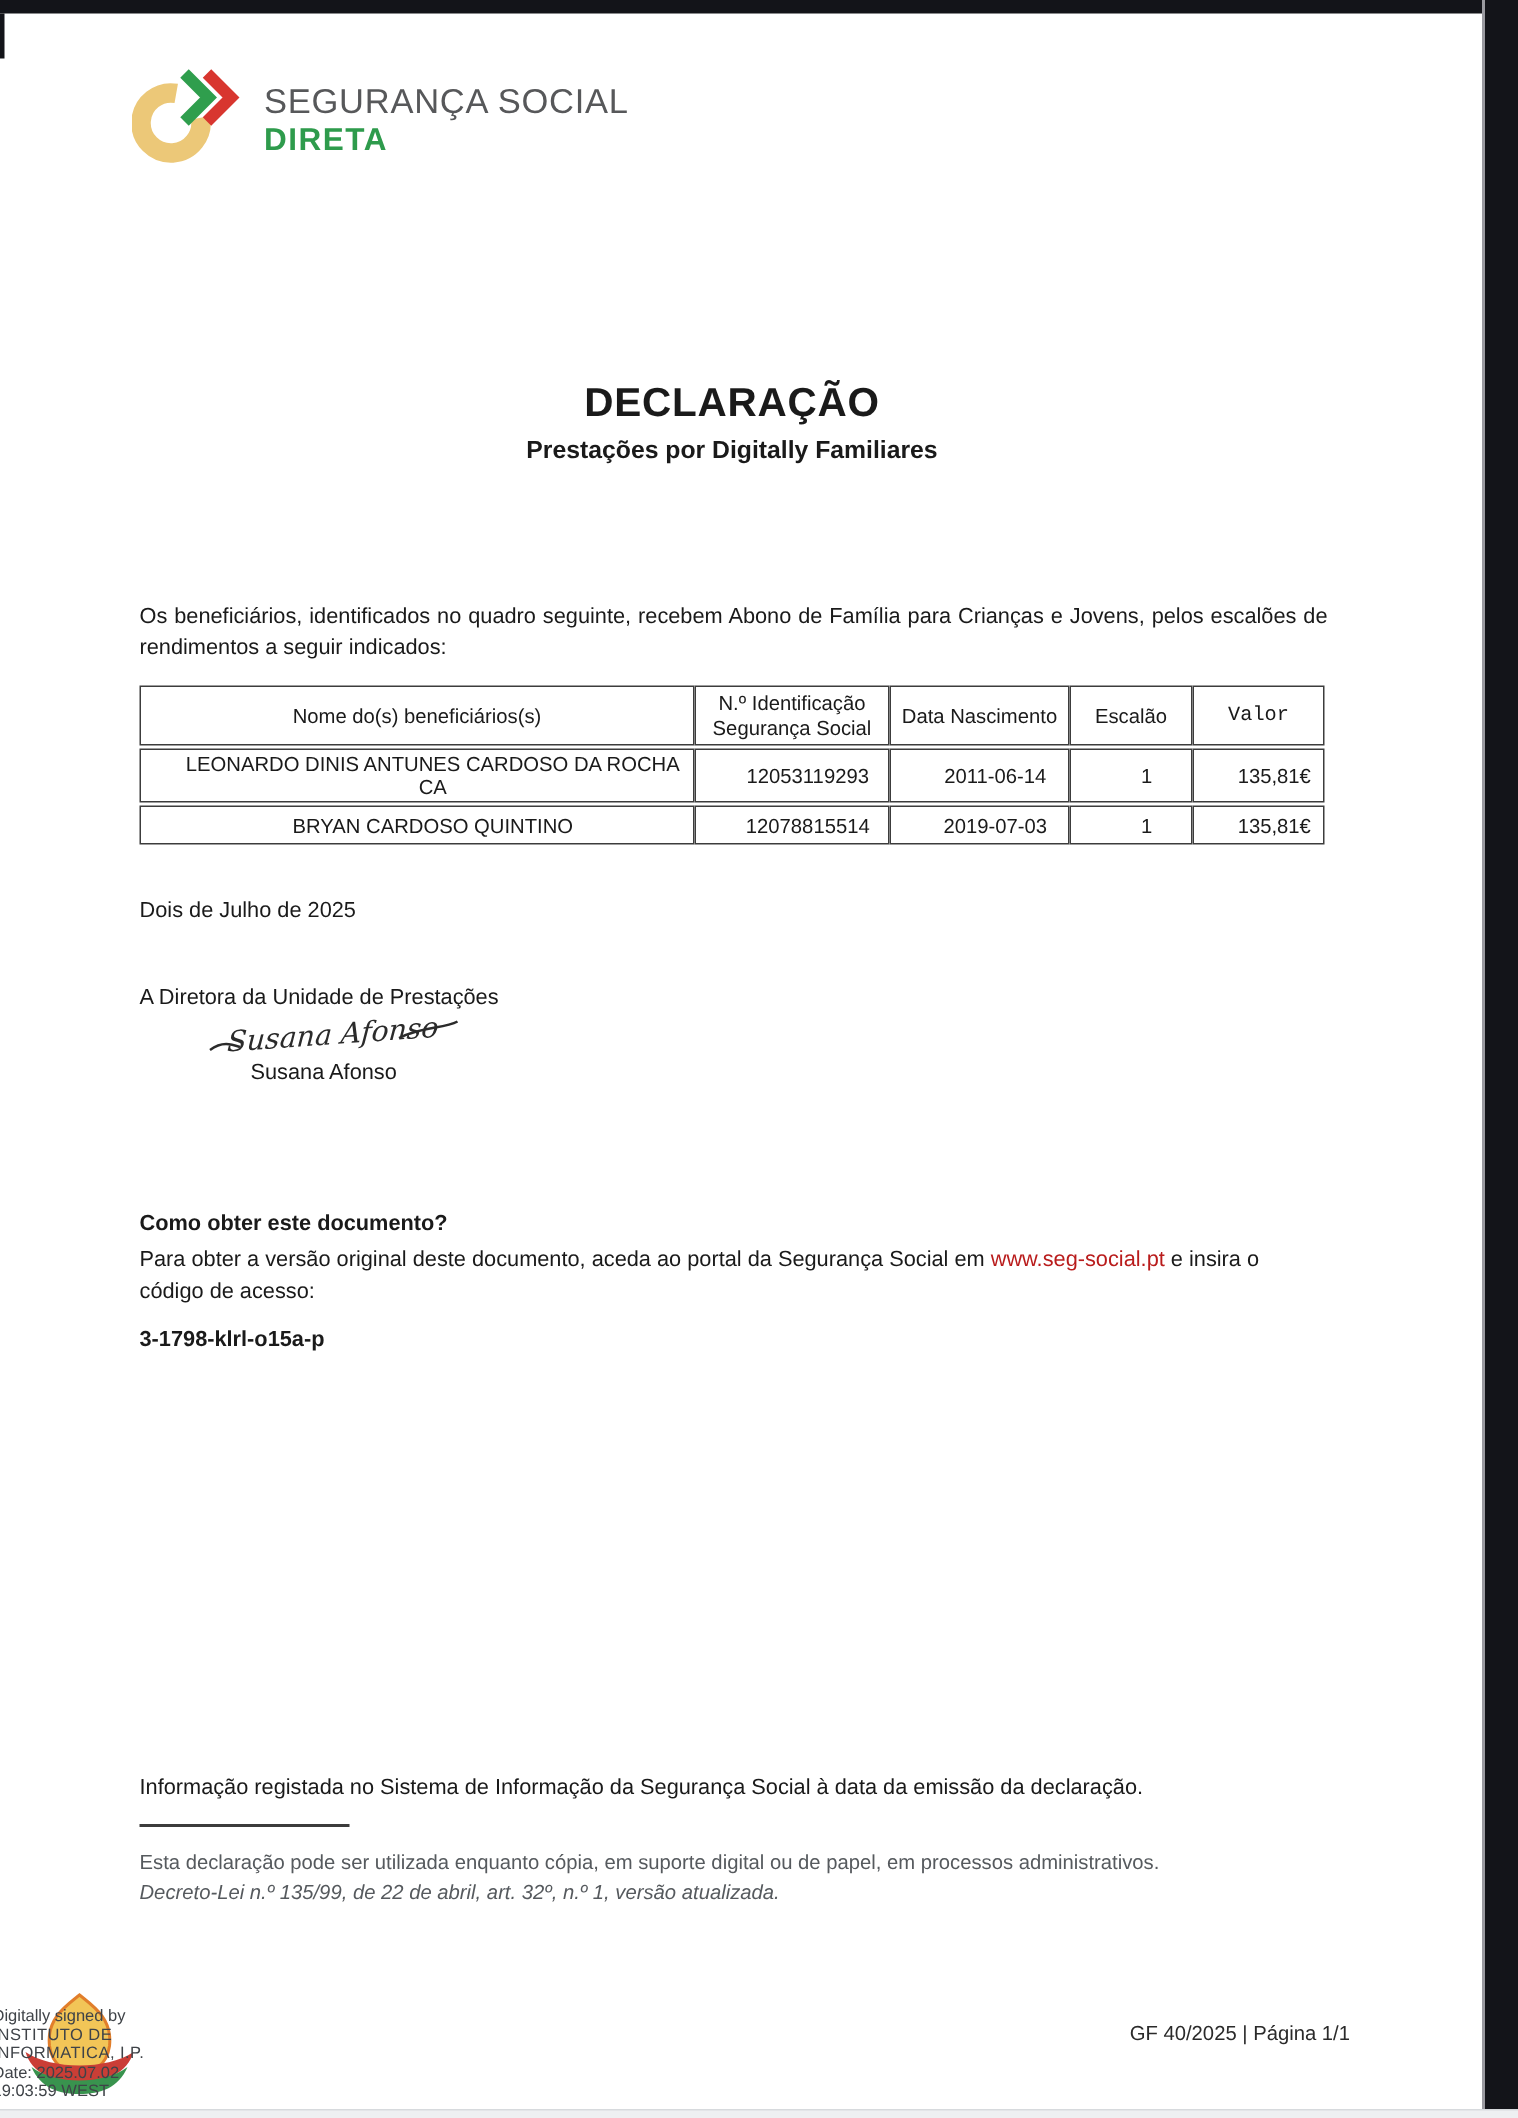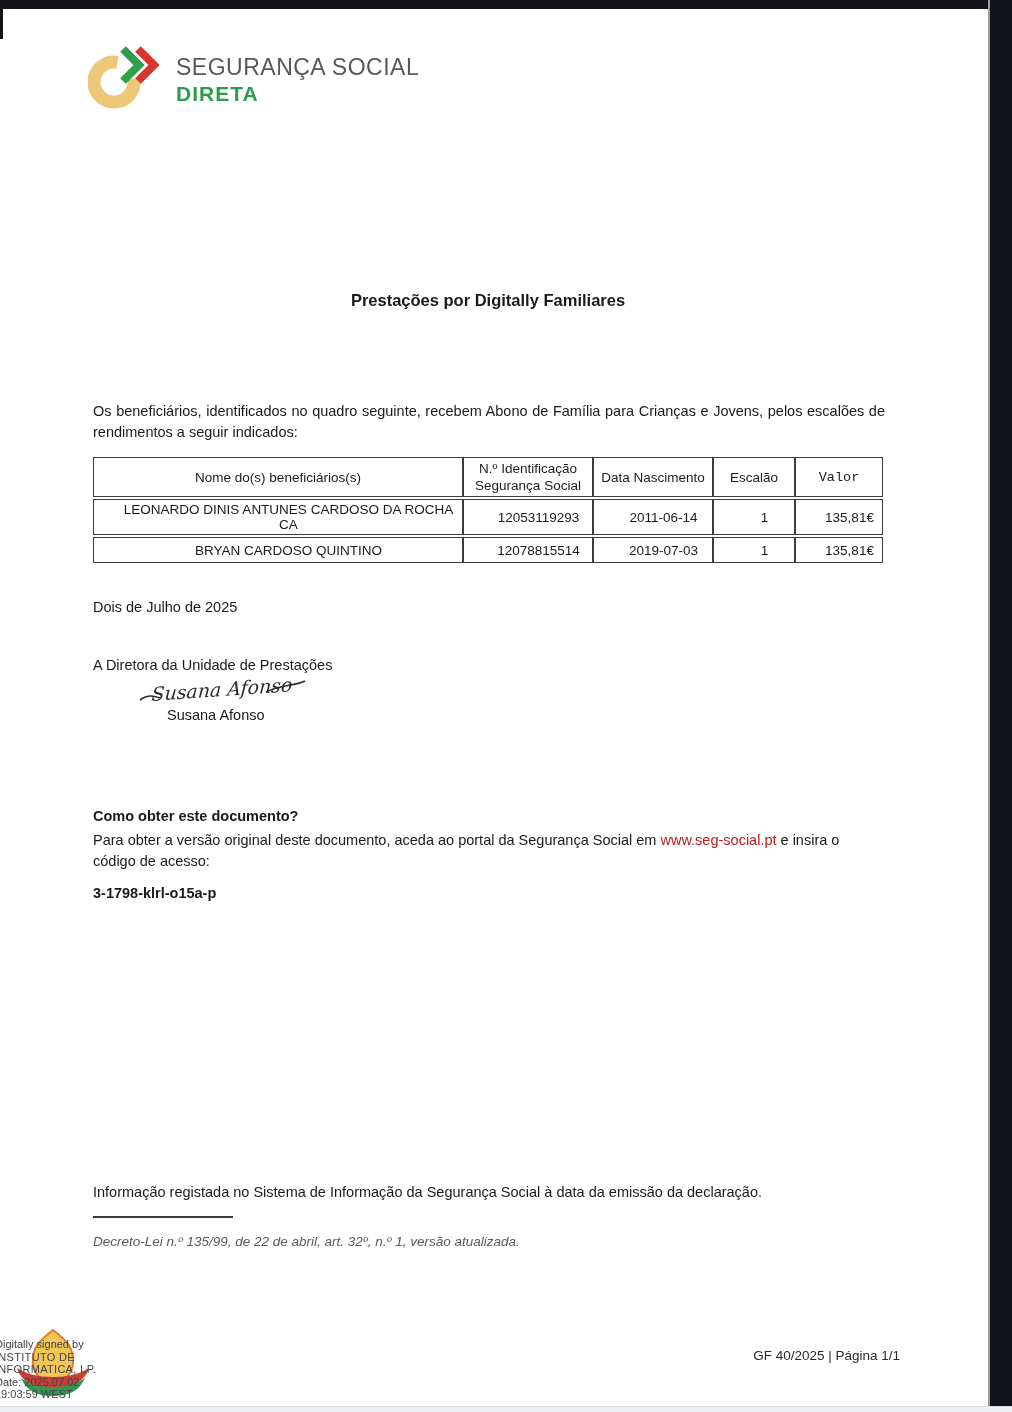--- a/index.html
+++ b/index.html
@@ -111,20 +111,21 @@
       <path d="M 29.5 16.3 A 20 20 0 1 0 45.7 32.5" fill="none" stroke="#ecc878" stroke-width="13" stroke-linecap="butt"></path>
       <polyline points="35,3 51,19 35,35" fill="none" stroke="#2f9e4d" stroke-width="8" stroke-linejoin="miter"></polyline>
       <polyline points="50,3 66,19 50,35" fill="none" stroke="#d8362f" stroke-width="8" stroke-linejoin="miter"></polyline>
     </svg>
     <div class="logo-text">
       <div class="logo-title">SEGURANÇA SOCIAL</div>
       <div class="logo-subtitle">DIRETA</div>
     </div>
   </div>
 
+  <div class="doc-title">DECLARAÇÃO</div>
   <div class="doc-subtitle">Prestações por Digitally Familiares</div>
 
   <p class="intro">Os beneficiários, identificados no quadro seguinte, recebem Abono de Família para Crianças e Jovens, pelos escalões de rendimentos a seguir indicados:</p>
 
   <table class="benef-table">
     <thead>
       <tr>
         <th class="col-name">Nome do(s) beneficiários(s)</th>
         <th class="col-id">
           <span class="th-line">N.º Identificação</span>
@@ -163,20 +164,21 @@
   </svg>
   <div class="sig-printed">Susana Afonso</div>
 
   <div class="howto-heading">Como obter este documento?</div>
   <p class="howto-body"><span>Para obter a versão original deste documento, aceda ao portal da Segurança Social em </span><span class="howto-link">www.seg-social.pt</span><span> e insira o código de acesso:</span></p>
   <div class="howto-code">3-1798-klrl-o15a-p</div>
 
   <div class="registered-info">Informação registada no Sistema de Informação da Segurança Social à data da emissão da declaração.</div>
   <div class="divider-line"></div>
   <div class="footnote">
+    <div>Esta declaração pode ser utilizada enquanto cópia, em suporte digital ou de papel, em processos administrativos.</div>
     <div class="footnote-legal">Decreto-Lei n.º 135/99, de 22 de abril, art. 32º, n.º 1, versão atualizada.</div>
   </div>
 
   <div class="stamp">
     <svg class="stamp-emblem" viewBox="0 0 96 78" aria-hidden="true">
       <path d="M48 4 C58 12 70 20 68 38 C66 52 56 56 48 56 C40 56 30 52 28 38 C26 20 38 12 48 4 Z" fill="#f2c24f" stroke="#e07820" stroke-width="2"></path>
       <path d="M12 42 C30 54 66 54 84 42 C80 56 66 62 48 62 C30 62 16 56 12 42 Z" fill="#c8342c"></path>
       <path d="M16 52 C32 64 64 64 80 52 C74 66 62 70 48 70 C34 70 22 66 16 52 Z" fill="#2f8e45"></path>
     </svg>
     <div class="stamp-text">

